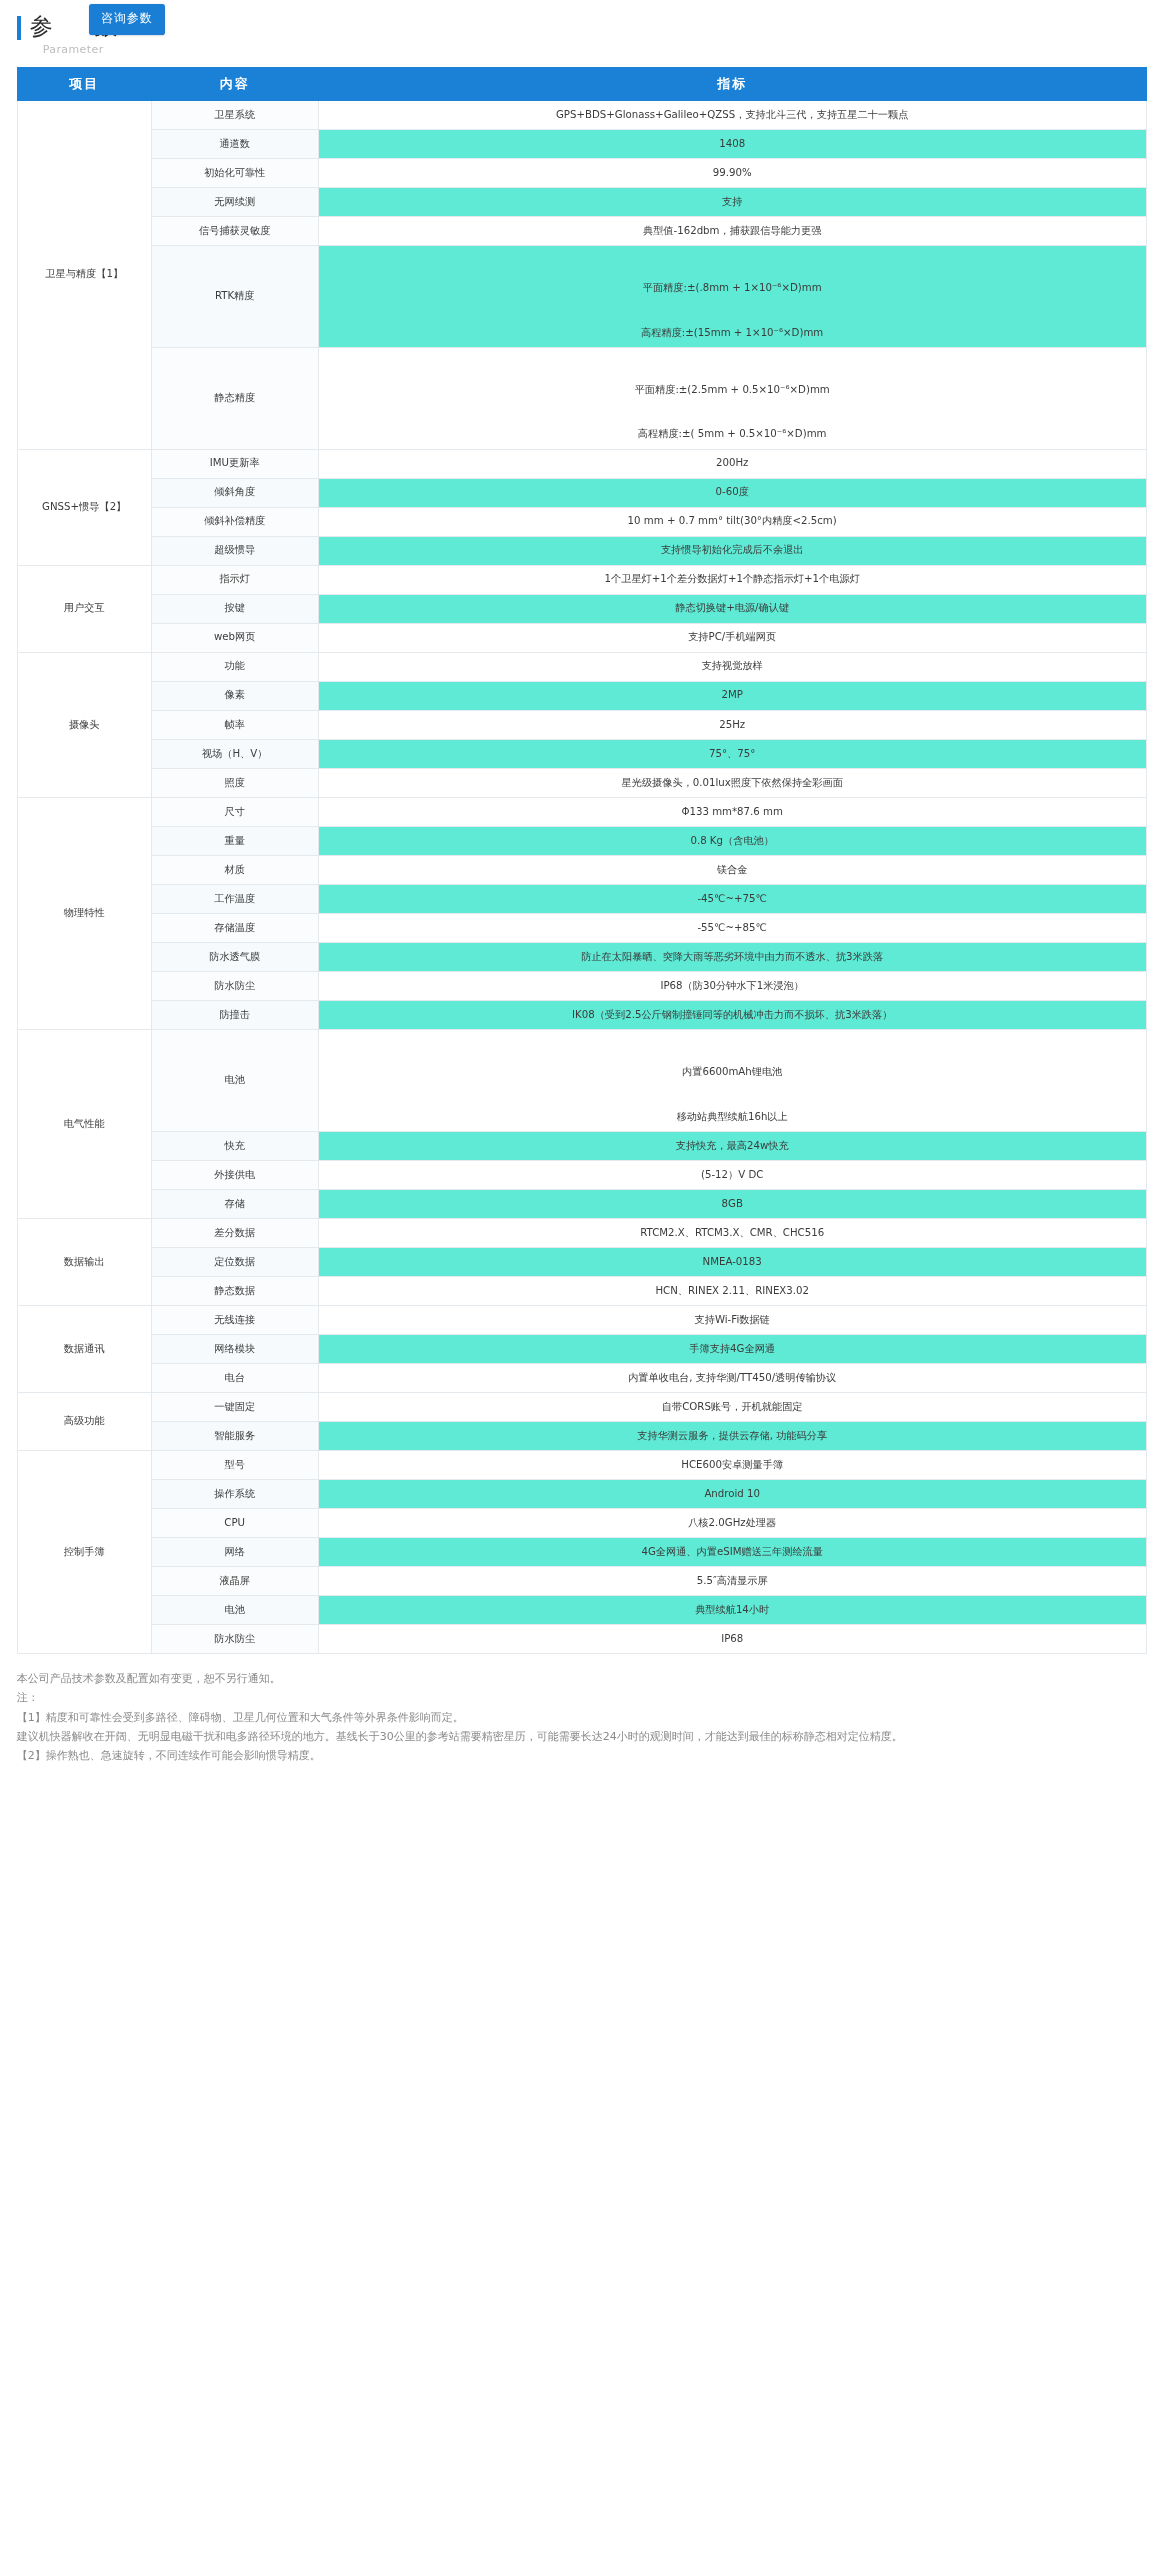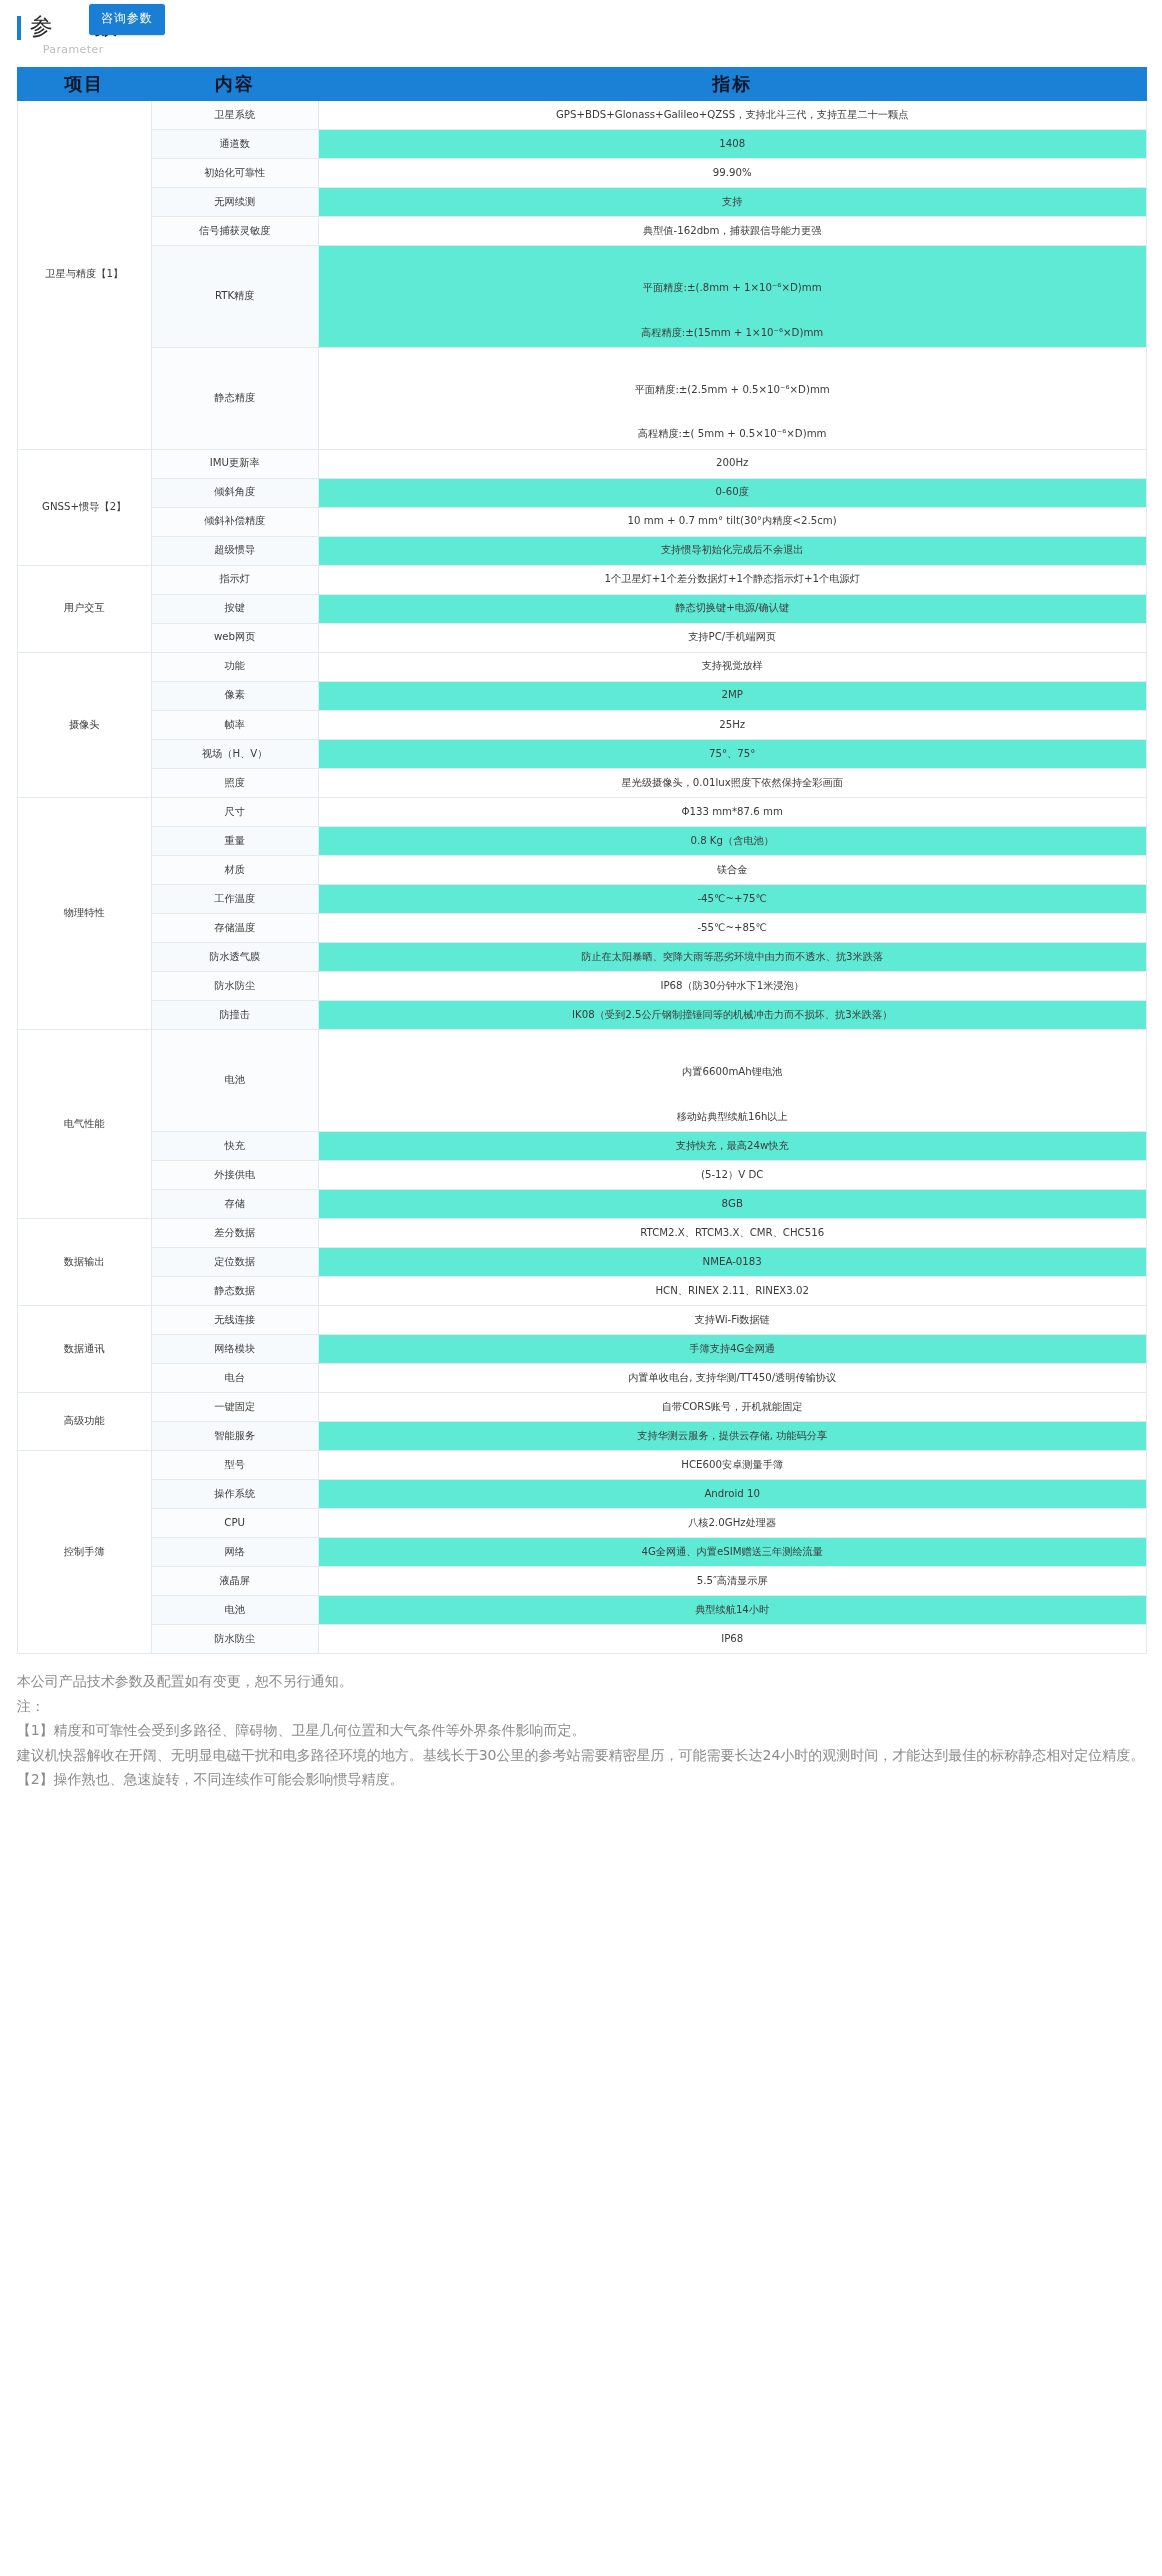--- a/index.html
+++ b/index.html
@@ -64,22 +64,22 @@
   .table-wrap {
     padding: 0 16.7px;
   }
   table.spec {
     width: 1129px;
     border-collapse: collapse;
     table-layout: fixed;
   }
   table.spec thead th {
     background: #1a81d6;
-    color: #0f172a;
-    font-size: 18px;
+    color: #ffffff;
+    font-size: 13px;
     font-weight: bold;
     height: 33px;
     letter-spacing: 1.9px;
     border: 0.9px solid #1a81d6;
   }
   col.c1 { width: 134px; }
   col.c2 { width: 167px; }
   col.c3 { width: 828px; }
 
   table.spec td {
@@ -103,21 +103,21 @@
     background: #ffffff;
     color: #4a4a4a;
   }
   tr.alt td.item { background: #f7fafc; }
   tr.alt td.val  { background: #5eead4; }
   .ml { display: block; margin-top: 28px; }
 
   
   .notes {
     padding: 15px 16.7px 22px 16.7px;
-    font-size: 14px;
+    font-size: 11px;
     color: #8a8a8a;
     line-height: 1.75;
   }
   .notes p { margin: 0; }
 </style>
 </head>
 <body>
 
 <div class="page">
 

